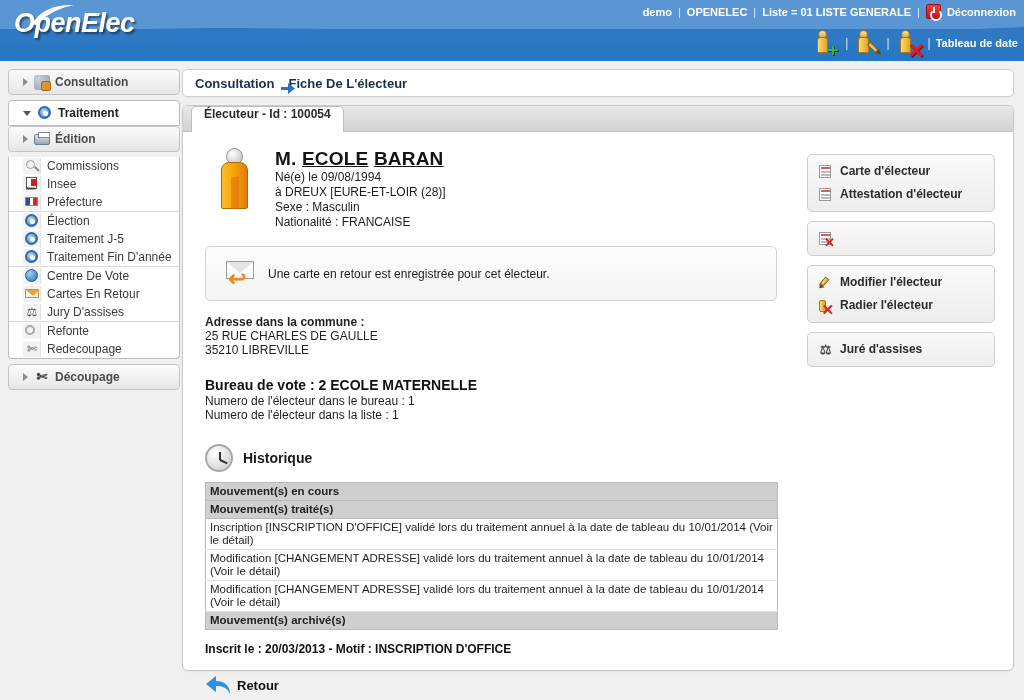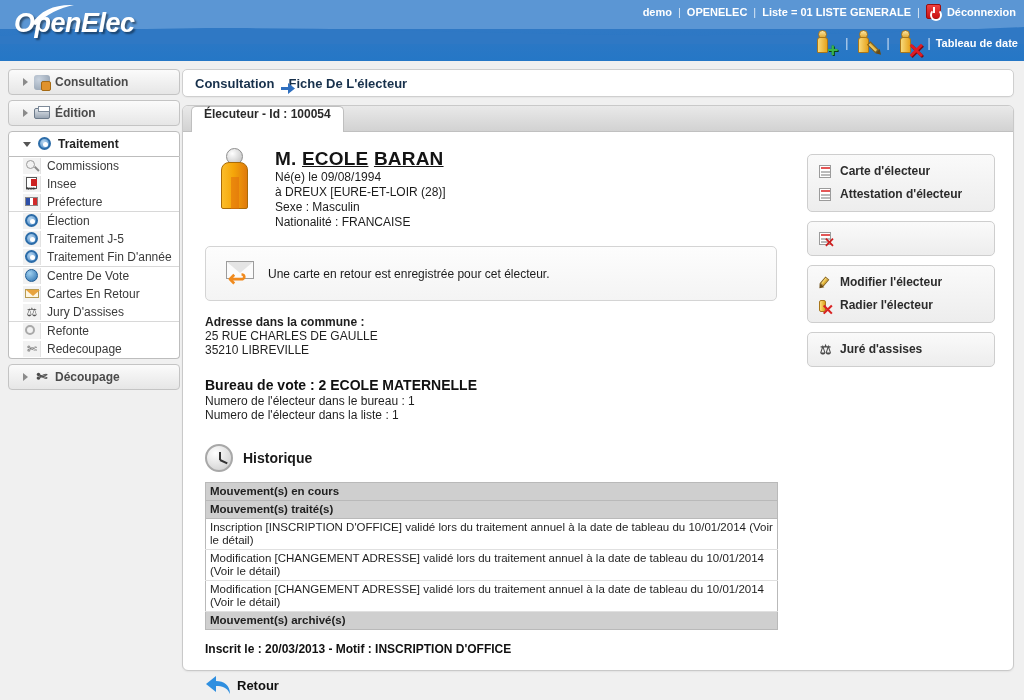--- a/index.html
+++ b/index.html
@@ -349,34 +349,34 @@
 
 
     <div class="menu-head">
       <span class="arrow-r"></span>
       <span class="mi-ico">
           <span class="ic-people"></span>
         </span>
       <span>Consultation</span>
     </div>
 
+    <div class="menu-head open">
+      <span class="arrow-d"></span>
+      <span class="mi-ico">
+          <span class="ic-gear"></span>
+        </span>
+      <span>Traitement</span>
+    </div>
+
     <div class="menu-head">
       <span class="arrow-r"></span>
       <span class="mi-ico">
           <span class="ic-printer"></span>
         </span>
       <span>Édition</span>
-    </div>
-
-    <div class="menu-head open">
-      <span class="arrow-d"></span>
-      <span class="mi-ico">
-          <span class="ic-gear"></span>
-        </span>
-      <span>Traitement</span>
     </div>
 
     <div class="submenu">
       <div class="sub-group">
         <div class="sub-item">
           <span class="si-ico">
               <span class="ic-glass"></span>
             </span>
           <span>Commissions</span>
         </div>

